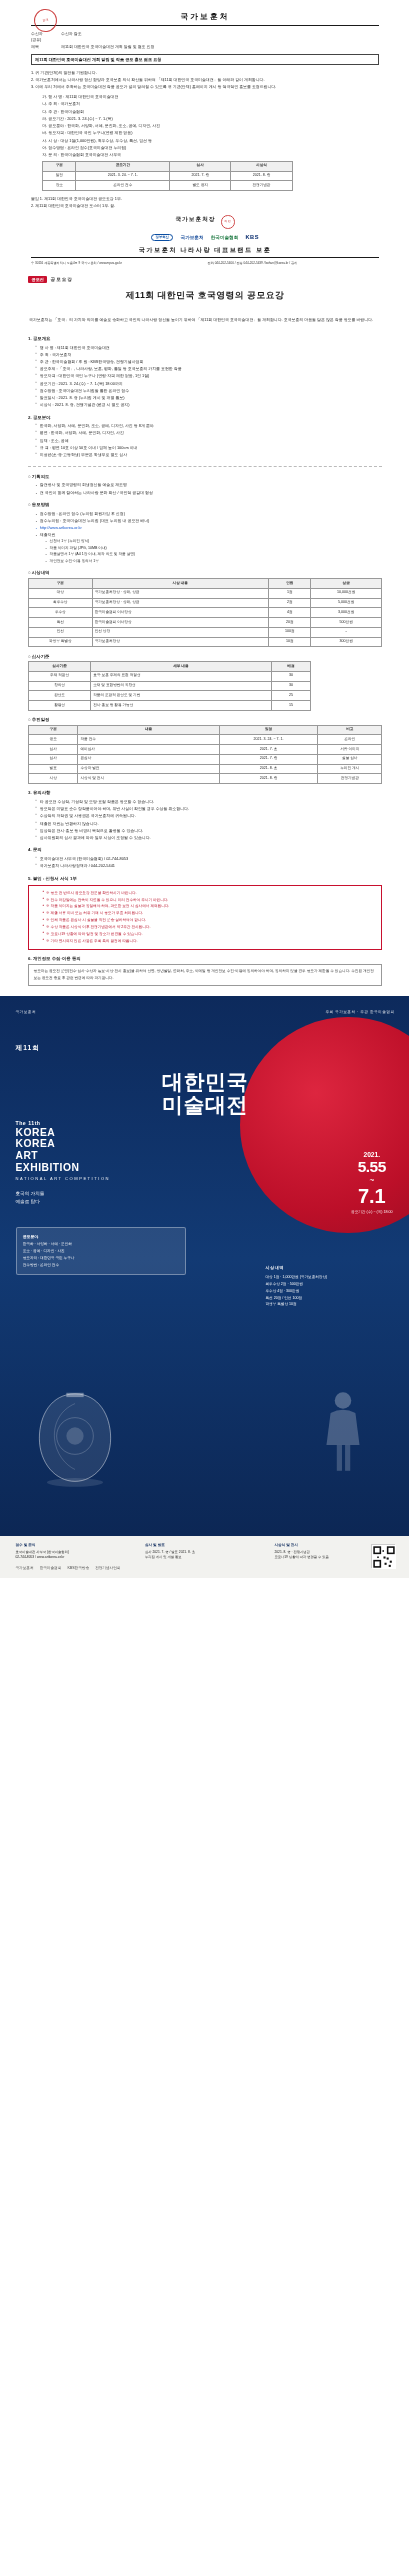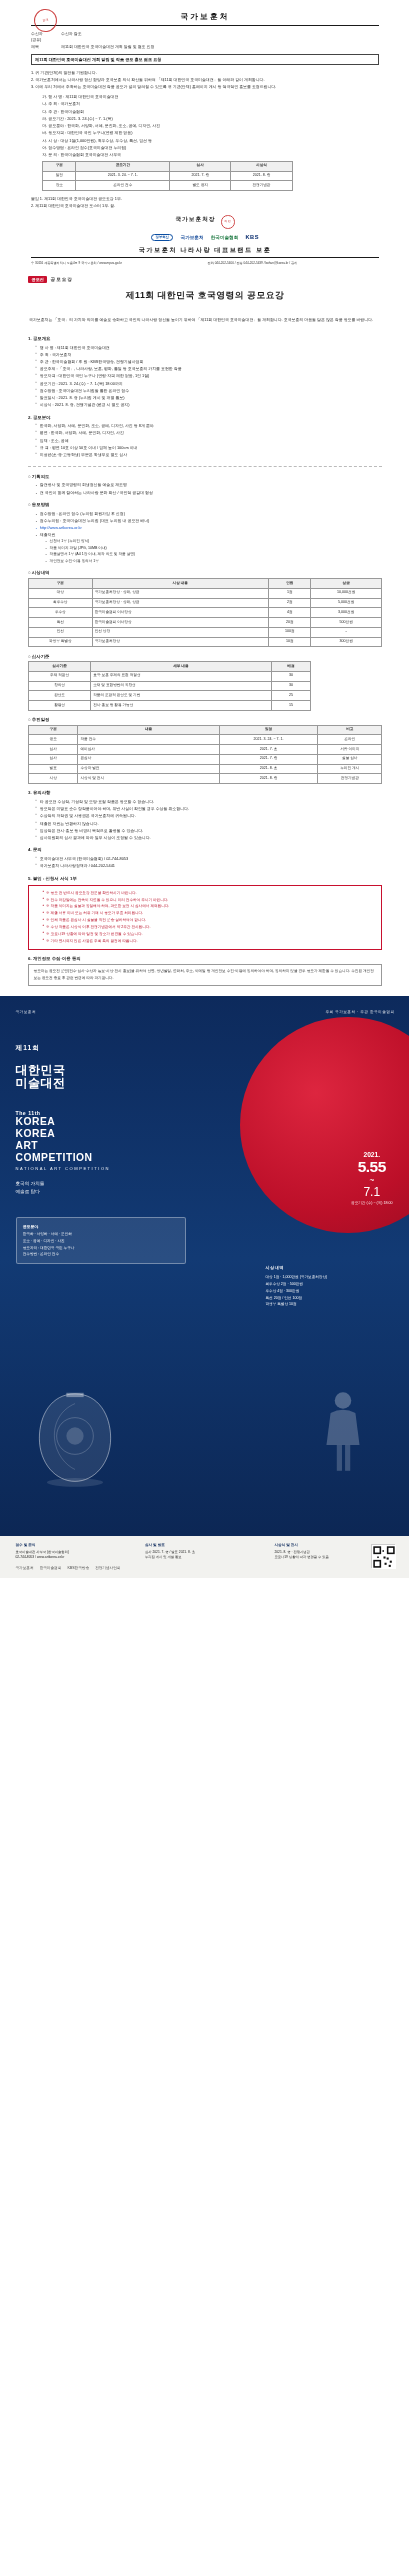--- a/index.html
+++ b/index.html
@@ -162,33 +162,34 @@
     position:absolute; right:-46px; top:20.6px;
     width: 216px; height:216px; border-radius:50%;
     background: radial-gradient(circle at 35% 35%, #e8253d 0%, #c50d25 60%, #9e0a1d 100%);
     opacity:.95;
   }
   .p-top { position:relative; z-index:3; display:flex; justify-content:space-between;}
   .p-org { font-size:3.6px; letter-spacing:0.5px; opacity:.9;}
   .p-main { position:relative; z-index:3; margin-top: 30px;}
   .p-ord { font-size:6.7px; font-weight:bold; letter-spacing:1px;}
   .p-big {
-    font-size: 12px; font-weight:bold; line-height:1.12; letter-spacing:0.5px;
-    margin-top: 11px;
-  }
-  .p-en { margin-top: 20px; font-size: 10.3px; font-weight:bold; line-height:1.15; letter-spacing:0.5px;}
+    font-size: 21px; font-weight:bold; line-height:1.12; letter-spacing:0.5px;
+    margin-top: 17px;
+    text-align: center;
+  }
+  .p-en { margin-top: 4px; font-size: 10.3px; font-weight:bold; line-height:1.15; letter-spacing:0.5px;}
   .p-en small { display:block; font-size:4.1px; font-weight:normal; letter-spacing:1.5px; margin-top:3.1px; opacity:.9;}
   .p-sub { margin-top:8.2px; font-size:4.6px; line-height:1.8;}
   .p-date-wrap {
     position:absolute; right:17.5px; top:155px; z-index:5; text-align:center; color:#fff;
   }
   .p-year { font-size:6.7px; font-weight:bold;}
   .p-d1 { font-size:15.5px; font-weight:bold; letter-spacing:-0.5px;}
   .p-tilde { font-size:8.2px; }
-  .p-d2 { font-size:12px; font-weight:normal;}
+  .p-d2 { font-size:20px; font-weight:bold;}
   .p-dnote { font-size:3.6px; margin-top:2.1px; opacity:.95;}
   .p-card {
     position:relative; z-index:3;
     margin-top: 20.6px;
     background: rgba(255,255,255,.10);
     border:0.5px solid rgba(255,255,255,.35);
     border-radius:2.1px;
     padding: 5.2px 6.2px;
     width: 170px;
     font-size:3.6px; line-height:1.9;
@@ -551,21 +552,21 @@
       <div class="p-ord">제11회</div>
       <div class="p-big">
         <div>대한민국</div>
         <div>미술대전</div>
       </div>
       <div class="p-en">
         <div style="font-size:5.2px">The 11th</div>
         <div>KOREA</div>
         <div>KOREA</div>
         <div>ART</div>
-        <div>COMPETITION</div>
+        <div>EXHIBITION</div>
         <small>NATIONAL ART COMPETITION</small>
       </div>
       <div class="p-sub">
         <div>호국의 가치를</div>
         <div>예술로 담다</div>
       </div>
     </div>
 
     <div class="p-date-wrap">
       <div class="p-year">2021.</div>

